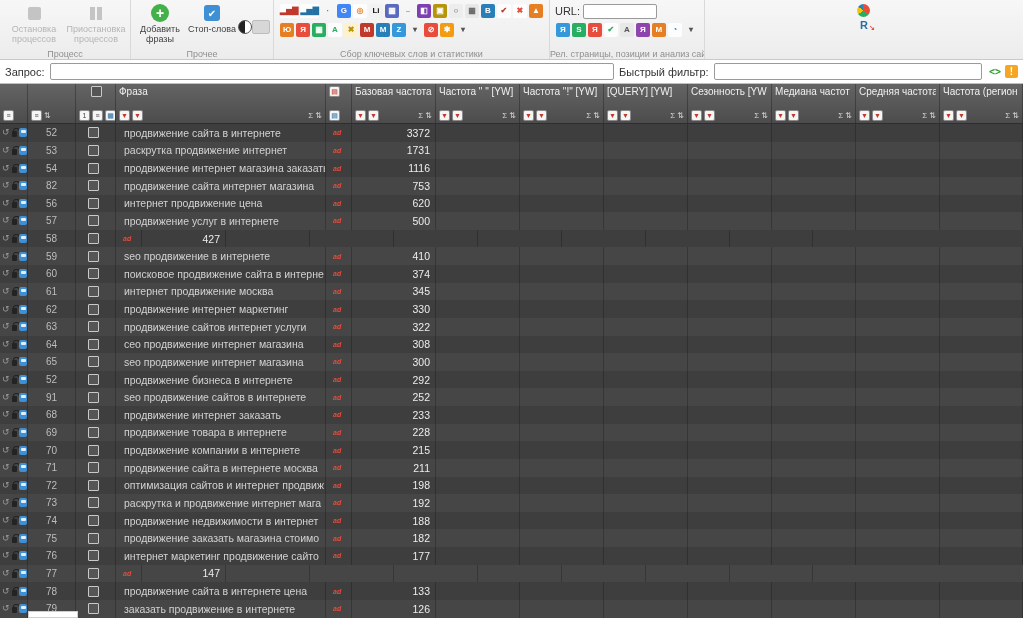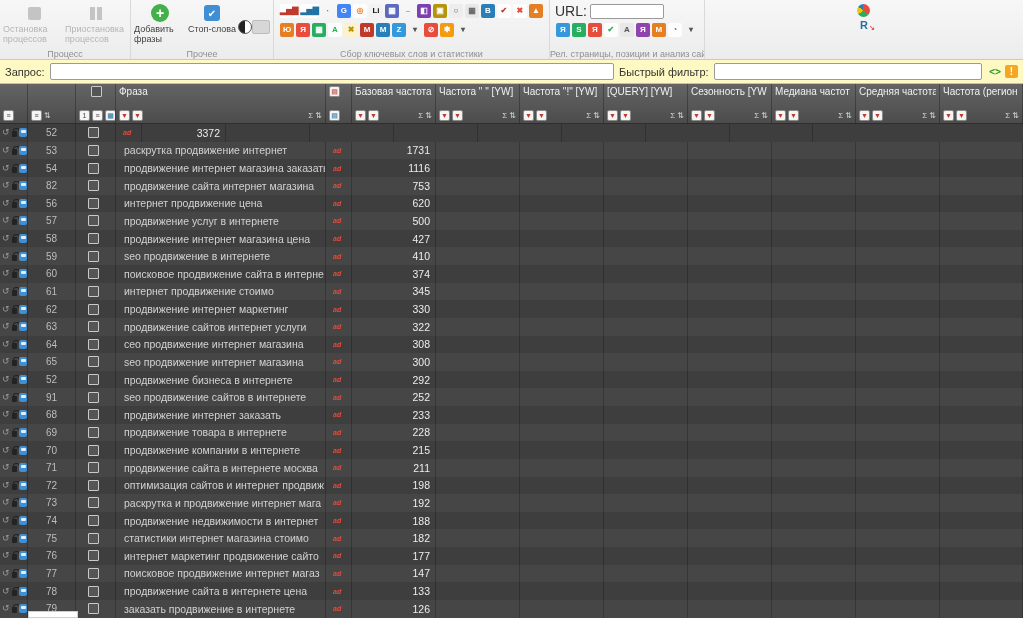--- a/index.html
+++ b/index.html
@@ -8,51 +8,51 @@
 
   
   .ribbon { height:60px; background:linear-gradient(#f7f7f7,#ececec); border-bottom:1px solid #c9c9c9; display:flex; }
   .rgroup { position:relative; display:flex; flex-direction:column; padding:1px 3px 12px; border-right:1px solid #d9d9d9; }
   .rgroup.fill { flex:1; border-right:none; }
   .group-label { position:absolute; bottom:0; left:0; right:0; text-align:center; font-size:9px; color:#8f8f8f; white-space:nowrap; overflow:hidden; }
   .rbtns { display:flex; flex:1; }
   .rb-btn { display:flex; flex-direction:column; align-items:center; width:62px; padding-top:2px; cursor:default; }
   .rb-btn.narrow { width:52px; }
   .rb-ico { height:20px; display:flex; align-items:center; justify-content:center; }
-  .rb-label { font-size:9px; line-height:1.12; text-align:left; color:#3f3f3f; margin-top:1px; }
+  .rb-label { font-size:9px; line-height:1.12; text-align:center; color:#3f3f3f; margin-top:1px; }
   .disabled .rb-label { color:#b5b5b5; }
 
   .ic-stop { width:13px; height:13px; background:#c4c4c4; border-radius:2px; }
   .ic-pause { width:12px; height:13px; background:linear-gradient(90deg,#c4c4c4 38%,transparent 38%,transparent 62%,#c4c4c4 62%); }
   .ic-add { width:18px; height:18px; border-radius:50%; background:#43b049; color:#fff; font-size:14px; font-weight:bold; display:flex; align-items:center; justify-content:center; line-height:1; }
   .ic-del { position:relative; width:15px; height:15px; background:#fff; border:1px solid #bbb; border-radius:2px; }
   .ic-del::before { content:"\2716"; position:absolute; left:1px; top:-1px; font-size:12px; color:#d63031; }
   .ic-folder { position:relative; width:18px; height:12px; background:#e8c33a; border:1px solid #b99722; border-radius:1px; margin-top:4px; }
   .ic-folder::before { content:""; position:absolute; top:-4px; left:0; width:8px; height:3px; background:#e8c33a; border:1px solid #b99722; border-bottom:none; border-radius:2px 2px 0 0; }
   .ic-folder::after { content:"\25B8"; position:absolute; right:0; top:-2px; color:#2e6fbe; font-size:10px; }
   .ic-stopw { width:16px; height:16px; border-radius:3px; background:#3f8fd4; color:#fff; font-size:10px; display:flex; align-items:center; justify-content:center; }
   .ic-contrast { width:14px; height:14px; border-radius:50%; border:1px solid #555; background:linear-gradient(90deg,#222 50%,#fff 50%); align-self:center; margin-top:6px; }
   .ic-graybox { width:18px; height:14px; background:#d7d7d7; border:1px solid #bdbdbd; border-radius:2px; align-self:center; margin-top:6px; }
   .chev { font-size:8px; color:#555; }
 
   .icon-rows { display:flex; flex-direction:column; }
   .icon-row { display:flex; align-items:center; height:19px; padding:0 2px; }
   .mini { display:inline-flex; align-items:center; justify-content:center; min-width:14px; height:14px; border-radius:2px; font-size:8px; font-weight:bold; margin:0 1px; line-height:1; }
 
   .url-row { display:flex; align-items:center; height:19px; gap:3px; padding:1px 2px 0; }
-  .url-label { font-size:14px; color:#333; }
+  .url-label { font-size:11px; color:#333; }
   .url-input { width:74px; height:15px; border:1px solid #9a9a9a; border-radius:2px; background:#fff; font-size:10px; padding:0 2px; }
 
   .corner { display:flex; flex-direction:column; align-items:center; gap:2px; padding:3px 4px; }
   .pie { width:13px; height:13px; border-radius:50%; background:conic-gradient(#e74c3c 0 35%, #27ae60 35% 65%, #f1c40f 65% 85%, #2980b9 85%); }
   .rbadge { font-size:11px; font-weight:bold; color:#2471a3; position:relative; }
   .rbadge::after { content:"\2198"; position:absolute; right:-7px; bottom:-1px; color:#e74c3c; font-size:7px; }
 
   
-  .querybar { height:24px; display:flex; align-items:center; background:#fef9c3; border-bottom:1px solid #bfbfbf; padding:0 5px; gap:5px; }
+  .querybar { height:24px; display:flex; align-items:center; background:#ffffff; border-bottom:1px solid #bfbfbf; padding:0 5px; gap:5px; }
   .q-label { font-size:11px; color:#333; white-space:nowrap; }
   .q-input { height:17px; border:1px solid #9a9a9a; border-radius:2px; background:#fff; font-size:11px; padding:0 3px; }
   .q-input.main { width:568px; }
   .q-input.quick { width:270px; }
   .q-icons { display:flex; align-items:center; gap:4px; margin-left:2px; }
   .qi-code { font-family:"DejaVu Sans Mono", monospace; font-size:10px; font-weight:bold; color:#2e9b2e; }
   .qi-warn { width:13px; height:13px; background:#f5a623; border-radius:2px; color:#fff; font-size:10px; font-weight:bold; display:inline-flex; align-items:center; justify-content:center; }
 
   
   .grid { position:relative; height:534px; }
@@ -354,20 +354,21 @@
       <div class="row">
         <div class="c c-gutter cell-gutter">
           <span class="g-refresh">↺</span>
           <span class="lk"></span>
           <span class="sh"></span>
         </div>
         <div class="c c-num cell-num">52</div>
         <div class="c c-cb">
           <span class="cb"></span>
         </div>
+        <div class="c c-phrase cell-phrase">продвижение сайта в интернете</div>
         <div class="c c-ad">
           <span class="ad-badge">ad</span>
         </div>
         <div class="c c-base cell-base">3372</div>
         <div class="c c-x"></div>
         <div class="c c-x"></div>
         <div class="c c-x"></div>
         <div class="c c-x"></div>
         <div class="c c-x"></div>
         <div class="c c-x"></div>
@@ -497,21 +498,20 @@
       <div class="row">
         <div class="c c-gutter cell-gutter">
           <span class="g-refresh">↺</span>
           <span class="lk"></span>
           <span class="sh"></span>
         </div>
         <div class="c c-num cell-num">58</div>
         <div class="c c-cb">
           <span class="cb"></span>
         </div>
-        <div class="c c-phrase cell-phrase">продвижение интернет магазина цена</div>
         <div class="c c-ad">
           <span class="ad-badge">ad</span>
         </div>
         <div class="c c-base cell-base">427</div>
         <div class="c c-x"></div>
         <div class="c c-x"></div>
         <div class="c c-x"></div>
         <div class="c c-x"></div>
         <div class="c c-x"></div>
         <div class="c c-x"></div>
@@ -569,21 +569,21 @@
       <div class="row">
         <div class="c c-gutter cell-gutter">
           <span class="g-refresh">↺</span>
           <span class="lk"></span>
           <span class="sh"></span>
         </div>
         <div class="c c-num cell-num">61</div>
         <div class="c c-cb">
           <span class="cb"></span>
         </div>
-        <div class="c c-phrase cell-phrase">интернет продвижение стоимо</div>
+        <div class="c c-phrase cell-phrase">интернет продвижение москва</div>
         <div class="c c-ad">
           <span class="ad-badge">ad</span>
         </div>
         <div class="c c-base cell-base">345</div>
         <div class="c c-x"></div>
         <div class="c c-x"></div>
         <div class="c c-x"></div>
         <div class="c c-x"></div>
         <div class="c c-x"></div>
         <div class="c c-x"></div>
@@ -905,21 +905,21 @@
       <div class="row">
         <div class="c c-gutter cell-gutter">
           <span class="g-refresh">↺</span>
           <span class="lk"></span>
           <span class="sh"></span>
         </div>
         <div class="c c-num cell-num">75</div>
         <div class="c c-cb">
           <span class="cb"></span>
         </div>
-        <div class="c c-phrase cell-phrase">статистики интернет магазина стоимо</div>
+        <div class="c c-phrase cell-phrase">продвижение заказать магазина стоимо</div>
         <div class="c c-ad">
           <span class="ad-badge">ad</span>
         </div>
         <div class="c c-base cell-base">182</div>
         <div class="c c-x"></div>
         <div class="c c-x"></div>
         <div class="c c-x"></div>
         <div class="c c-x"></div>
         <div class="c c-x"></div>
         <div class="c c-x"></div>
@@ -953,21 +953,20 @@
       <div class="row">
         <div class="c c-gutter cell-gutter">
           <span class="g-refresh">↺</span>
           <span class="lk"></span>
           <span class="sh"></span>
         </div>
         <div class="c c-num cell-num">77</div>
         <div class="c c-cb">
           <span class="cb"></span>
         </div>
-        <div class="c c-phrase cell-phrase">поисковое продвижение интернет магаз</div>
         <div class="c c-ad">
           <span class="ad-badge">ad</span>
         </div>
         <div class="c c-base cell-base">147</div>
         <div class="c c-x"></div>
         <div class="c c-x"></div>
         <div class="c c-x"></div>
         <div class="c c-x"></div>
         <div class="c c-x"></div>
         <div class="c c-x"></div>

